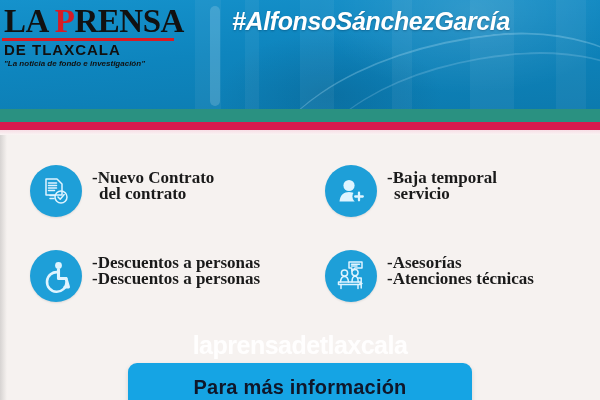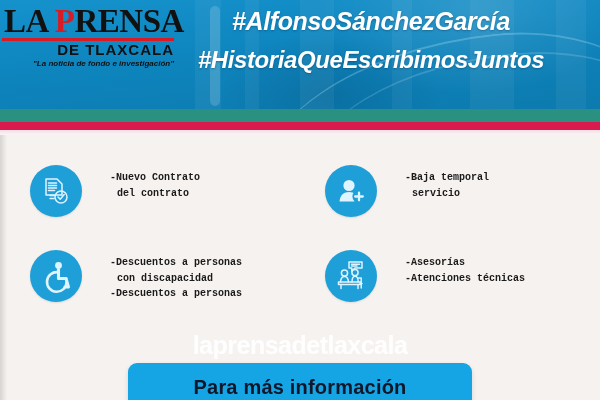--- a/index.html
+++ b/index.html
@@ -59,21 +59,21 @@
     top: 0; height: 109px;
     background: rgba(255,255,255,0.05);
     pointer-events: none;
   }
 
   
   .logo {
     position: absolute;
     left: 4px; top: 4px;
     width: 170px;
-    text-align: right;
+    text-align: left;
     z-index: 5;
   }
   .logo-main {
     font-family: "Liberation Serif", serif;
     font-weight: bold;
     font-size: 33px;
     line-height: 34px;
     letter-spacing: -0.5px;
     color: #111111;
     white-space: nowrap;
@@ -187,25 +187,25 @@
     border-radius: 50%;
     background: #1E9FD8;
     display: flex;
     align-items: center;
     justify-content: center;
     box-shadow: 0 1px 2px rgba(0,0,0,0.10);
   }
   .icon-circle svg { display: block; }
 
   .cell-text {
-    margin-left: 28px;
+    margin-left: 10px;
     padding-top: 5px;
-    font-family: Liberation Mono, monospace;
-    font-weight: bold;
-    font-size: 10px;
+    font-family: Liberation Serif, serif;
+    font-weight: bold;
+    font-size: 17px;
     line-height: 15.5px;
     color: #1a1a1a;
   }
   .cell-text .ln { white-space: nowrap; }
   .cell-text .ln.indent { padding-left: 7px; }
 
   
   .cta {
     position: absolute;
     left: 128px; top: 363px;
@@ -253,21 +253,20 @@
 
     <div class="logo">
       <div class="logo-main"><span>LA </span><span class="red">P</span><span>RENSA</span></div>
       <div class="logo-rule"></div>
       <div class="logo-sub">DE TLAXCALA</div>
       <div class="logo-tag">"La noticia de fondo e investigación"</div>
     </div>
 
     <div class="hashtags">
       <div class="hashtag h1">#AlfonsoSánchezGarcía</div>
-      <div class="hashtag h2">#HistoriaQueEscribimosJuntos</div>
     </div>
   </div>
 
   <div class="stripe-teal"></div>
   <div class="stripe-crimson"></div>
   <div class="stripe-fade"></div>
 
   <div class="content">
 
     <div class="grid">
@@ -307,21 +306,20 @@
         <div class="icon-circle">
           <svg width="36" height="36" viewBox="0 0 36 36">
             <circle cx="20.5" cy="7.5" r="3.4" fill="#DFF4FF"></circle>
             <path d="M20.5 11.5 v9 h7.5" stroke="#DFF4FF" stroke-width="3.1" fill="none" stroke-linecap="round" stroke-linejoin="round"></path>
             <path d="M28 20.5 l2.5 8.5 h-3.6" stroke="#DFF4FF" stroke-width="3" fill="none" stroke-linecap="round" stroke-linejoin="round"></path>
             <path d="M20 14.2 A9.8 9.8 0 1 0 28.6 24.2" stroke="#DFF4FF" stroke-width="2.6" fill="none" stroke-linecap="round"></path>
           </svg>
         </div>
         <div class="cell-text">
           <div class="ln">-Descuentos a personas</div>
-          <div class="ln indent">con discapacidad</div>
           <div class="ln">-Descuentos a personas</div>
         </div>
       </div>
 
       <div class="cell c3">
         <div class="icon-circle">
           <svg width="36" height="36" viewBox="0 0 36 36" fill="none" stroke="#DFF4FF" stroke-width="1.5" stroke-linecap="round" stroke-linejoin="round">
             <path d="M16 4 h13 v6 h-7 l-3.2 3 V10 H16 Z"></path>
             <path d="M18.5 6.3 h8 M18.5 8 h5.5"></path>
             <circle cx="11.5" cy="15" r="3.1"></circle>

